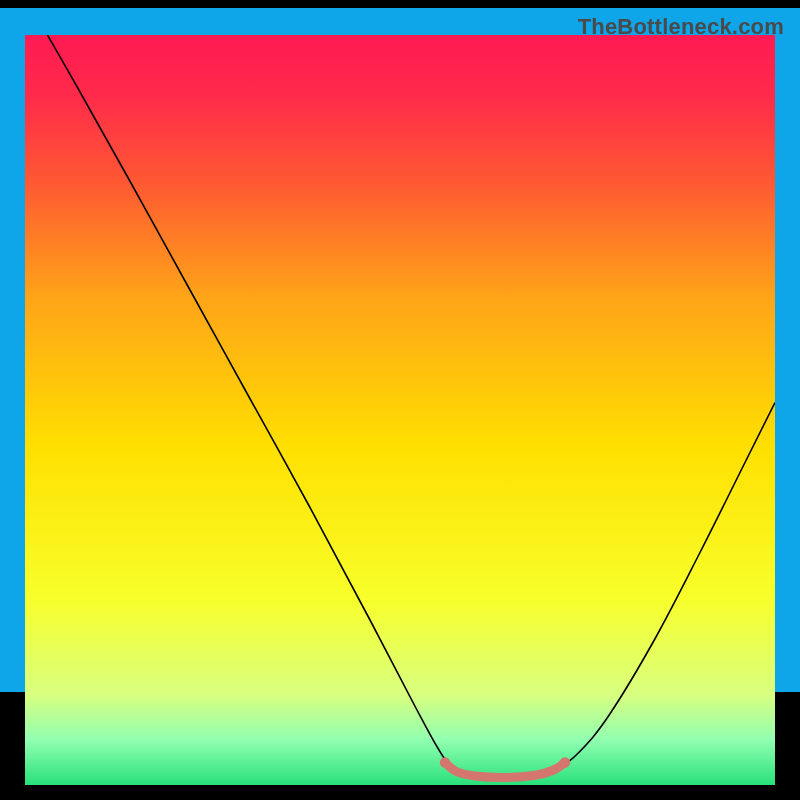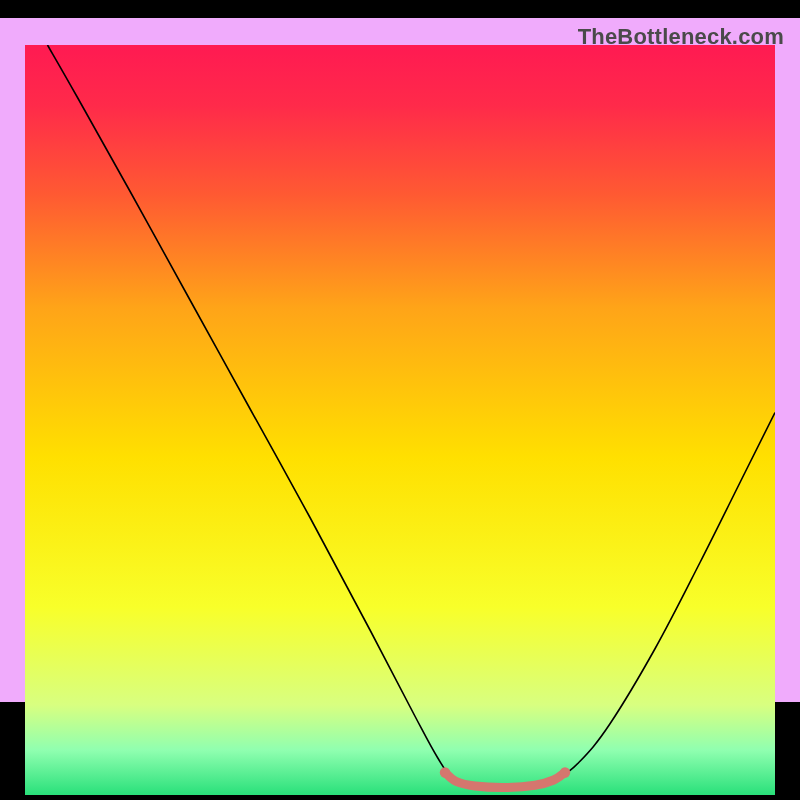--- a/index.html
+++ b/index.html
@@ -1,21 +1,21 @@
 <!DOCTYPE html>
 <html><head>
 <meta charset="utf-8">
 <style>
   * { margin: 0; padding: 0; box-sizing: border-box; }
   html, body { width: 800px; height: 800px; background: #000; overflow: hidden; }
   .frame {
     position: absolute;
-    left: 0; top: 18px;
+    left: 0; top: 8px;
     width: 800px; height: 684px;
-    background: #f0abfc;
+    background: #0ea5e9;
   }
   .watermark {
     position: absolute;
     top: 6px;
     right: 16px;
     color: #4a4a4a;
     font-family: Arial, Helvetica, sans-serif;
     font-size: 22px;
     font-weight: 600;
     letter-spacing: 0.2px;

